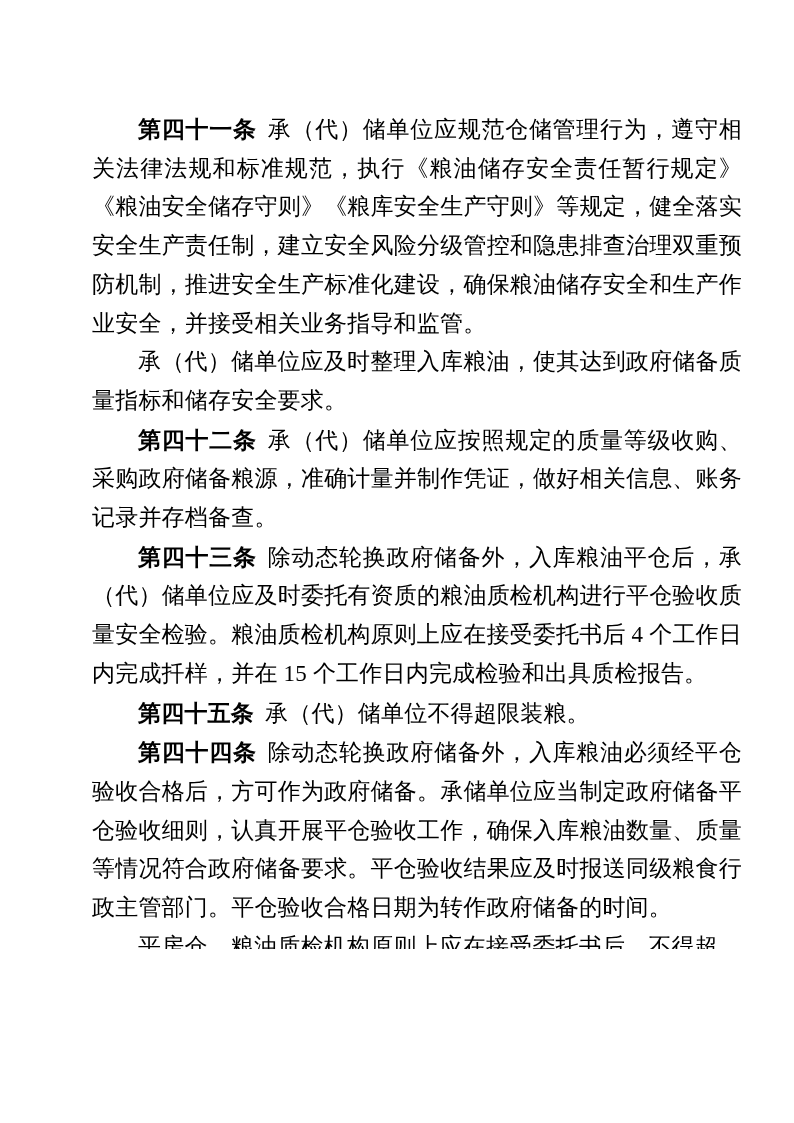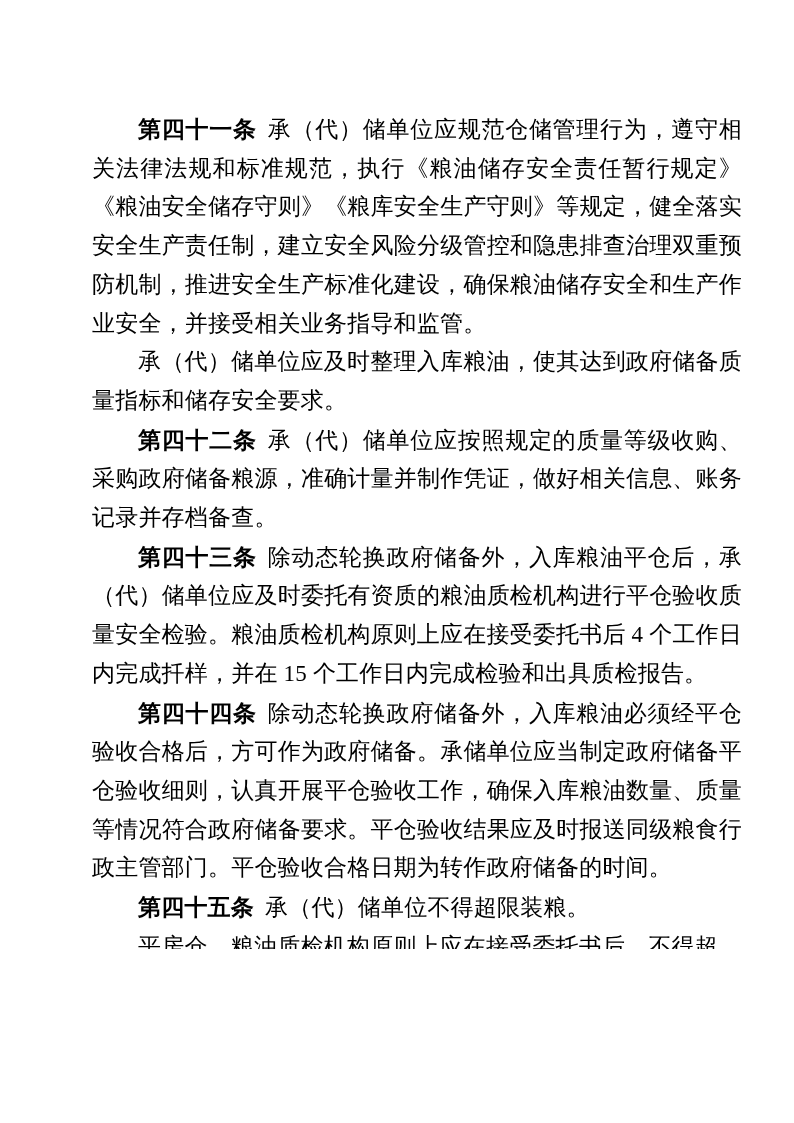--- a/index.html
+++ b/index.html
@@ -49,18 +49,18 @@
 </style>
 </head>
 <body>
 
 <div class="page">
   <div class="doc-body">
       <div class="para"><span class="term">第四十一条</span><span>承（代）储单位应规范仓储管理行为，遵守相关法律法规和标准规范，执行《粮油储存安全责任暂行规定》《粮油安全储存守则》《粮库安全生产守则》等规定，健全落实安全生产责任制，建立安全风险分级管控和隐患排查治理双重预防机制，推进安全生产标准化建设，确保粮油储存安全和生产作业安全，并接受相关业务指导和监管。</span></div>
       <div class="para"><span>承（代）储单位应及时整理入库粮油，使其达到政府储备质量指标和储存安全要求。</span></div>
       <div class="para"><span class="term">第四十二条</span><span>承（代）储单位应按照规定的质量等级收购、采购政府储备粮源，准确计量并制作凭证，做好相关信息、账务记录并存档备查。</span></div>
       <div class="para"><span class="term">第四十三条</span><span>除动态轮换政府储备外，入库粮油平仓后，承（代）储单位应及时委托有资质的粮油质检机构进行平仓验收质量安全检验。粮油质检机构原则上应在接受委托书后 4 个工作日内完成扦样，并在 15 个工作日内完成检验和出具质检报告。</span></div>
+      <div class="para"><span class="term">第四十五条</span><span>承（代）储单位不得超限装粮。</span></div>
       <div class="para"><span class="term">第四十四条</span><span>除动态轮换政府储备外，入库粮油必须经平仓验收合格后，方可作为政府储备。承储单位应当制定政府储备平仓验收细则，认真开展平仓验收工作，确保入库粮油数量、质量等情况符合政府储备要求。平仓验收结果应及时报送同级粮食行政主管部门。平仓验收合格日期为转作政府储备的时间。</span></div>
-      <div class="para"><span class="term">第四十五条</span><span>承（代）储单位不得超限装粮。</span></div>
       <div class="para"><span>平房仓、粮油质检机构原则上应在接受委托书后，不得超</span></div>
     </div>
   <div class="page-footer">- 10 -</div>
 </div>
 
 </body></html>

